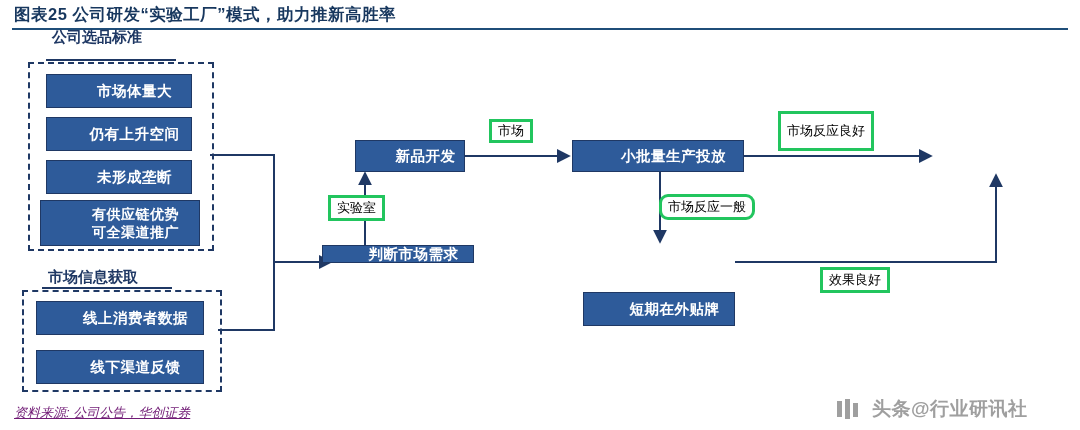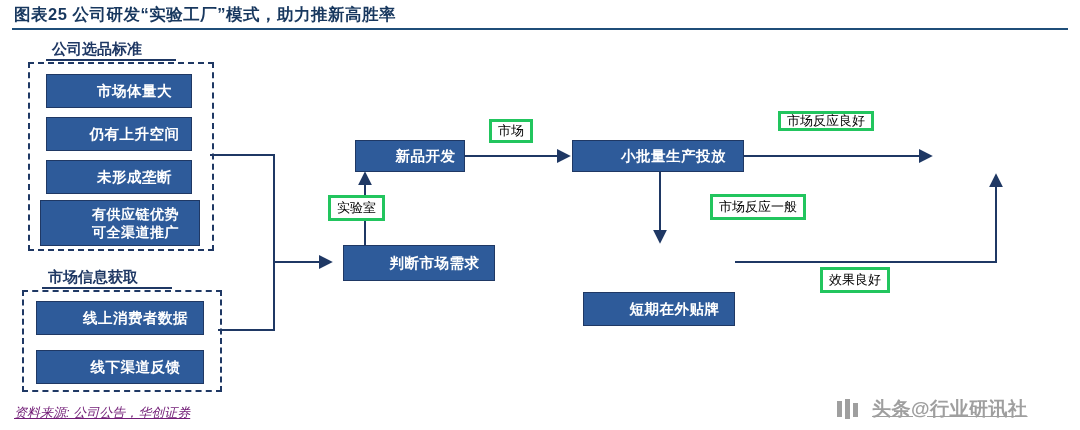--- a/index.html
+++ b/index.html
@@ -67,21 +67,21 @@
   
   .group-heading {
     position: absolute;
     font-size: 15px;
     font-weight: bold;
     color: #1f3864;
     white-space: nowrap;
   }
   #heading-selection {
     left: 52px;
-    top: 40px;
+    top: 28px;
   }
   #heading-info {
     left: 48px;
     top: 268px;
   }
   .heading-underline {
     position: absolute;
     height: 2px;
     background: #1f3864;
   }
@@ -136,21 +136,21 @@
   }
   
   #node-market-size      { left: 46px;  top: 74px;  width: 146px; height: 34px; }
   #node-rising-space     { left: 46px;  top: 117px; width: 146px; height: 34px; }
   #node-no-monopoly      { left: 46px;  top: 160px; width: 146px; height: 34px; text-align: right; }
   #node-supply-chain     { left: 40px;  top: 200px; width: 160px; height: 46px; }
   
   #node-online-data      { left: 36px;  top: 301px; width: 168px; height: 34px; }
   #node-offline-feedback { left: 36px;  top: 350px; width: 168px; height: 34px; }
   
-  #node-judge-demand     { left: 343px; top: 245px; width: 152px; height: 36px; }
+  #node-judge-demand     { left: 322px; top: 245px; width: 152px; height: 18px; }
   #node-new-product      { left: 355px; top: 140px; width: 110px; height: 32px; text-align: center; }
   #node-small-batch      { left: 572px; top: 140px; width: 172px; height: 32px; }
   #node-mass-production  { left: 934px; top: 140px; width: 124px; height: 32px; }
   #node-short-term-oem   { left: 583px; top: 245px; width: 152px; height: 34px; margin-top: 47px; }
   
   .edge-label {
     position: absolute;
     box-sizing: border-box;
     border: 3px solid #22c55e;
     background: #ffffff;
@@ -158,22 +158,22 @@
     font-size: 13px;
     display: flex;
     align-items: center;
     justify-content: center;
     text-align: center;
     white-space: nowrap;
     padding: 0 6px;
   }
   #label-lab            { left: 328px; top: 195px; height: 26px; }
   #label-market         { left: 489px; top: 119px; height: 24px; }
-  #label-good-response  { left: 778px; top: 111px; height: 20px; font-family: Liberation Serif, serif; }
-  #label-avg-response   { left: 710px; top: 194px; height: 26px; }
+  #label-good-response  { left: 778px; top: 111px; height: 40px; font-family: Liberation Serif, serif; }
+  #label-avg-response   { left: 659px; top: 194px; height: 26px; border-radius: 9px; }
   #label-good-effect    { left: 820px; top: 267px; height: 26px; }
   
   #connectors {
     position: absolute;
     left: 0;
     top: 0;
     width: 1080px;
     height: 430px;
     pointer-events: none;
   }
@@ -190,21 +190,20 @@
     position: relative;
     width: 30px;
     height: 22px;
   }
   #watermark-text {
     font-size: 19px;
     font-weight: bold;
     color: #9f9f9f;
     white-space: nowrap;
     letter-spacing: 0.5px;
-    text-decoration: underline;
   }
 </style>
 </head>
 <body>
 
 <div id="page">
 
   <div id="title-bar">
     <div id="title-text">图表25  公司研发“实验工厂”模式，助力推新高胜率</div>
     <div id="title-rule"></div>

